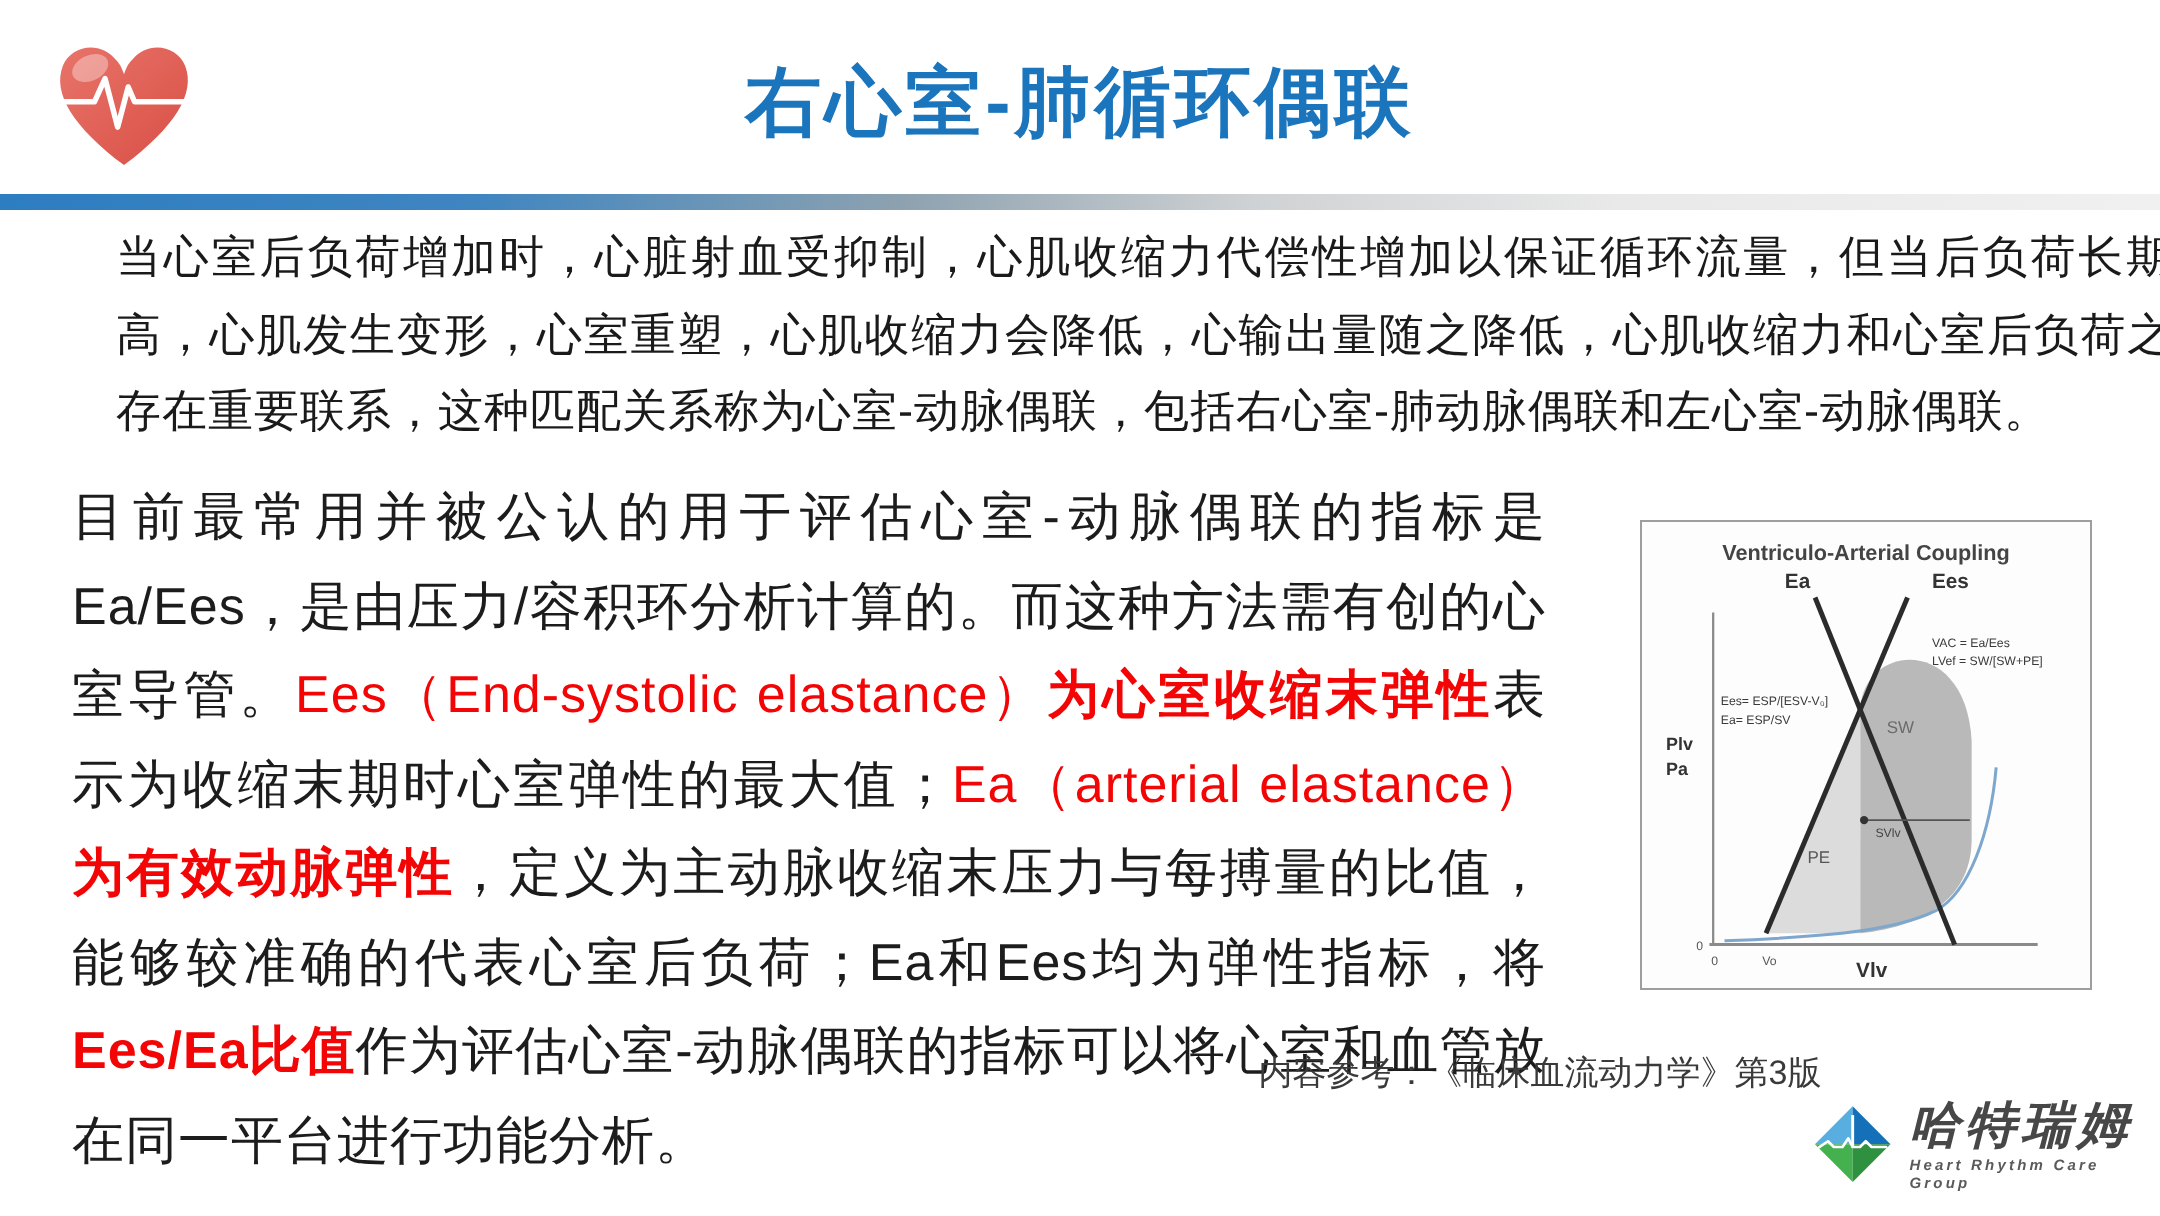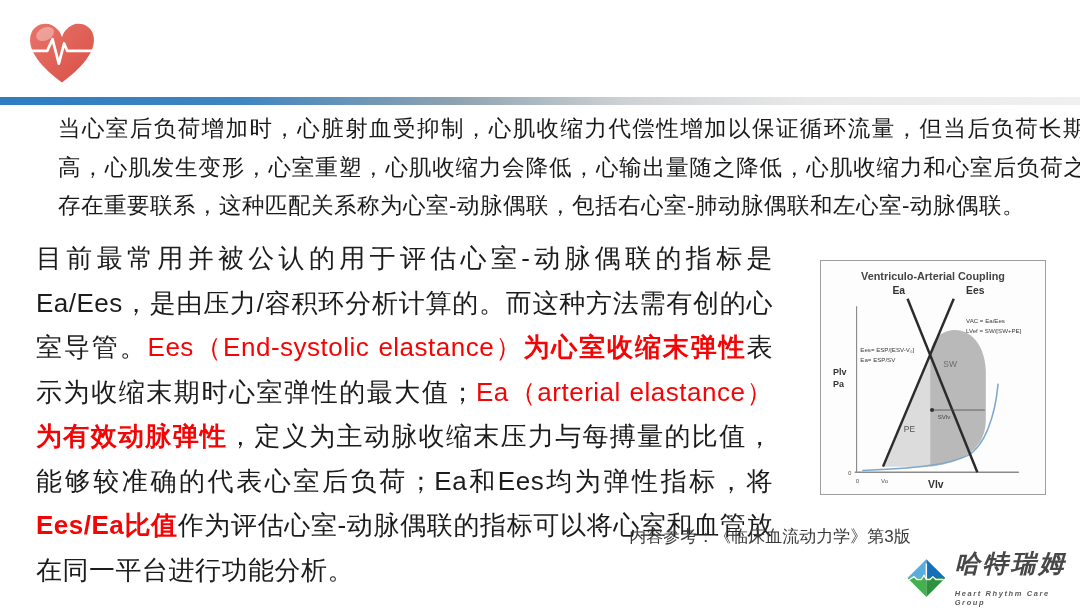--- a/index.html
+++ b/index.html
@@ -65,21 +65,21 @@
   .logo{
     position:absolute;left:906px;top:550px;
     display:flex;align-items:center;
   }
   .logo-mark{width:42px;height:44px;margin-right:8px;}
   .logo-text{display:flex;flex-direction:column;font-style:italic;}
   .logo-cn{
     font-size:25px;font-weight:bold;color:#474747;letter-spacing:3px;line-height:26px;
   }
   .logo-en{
-    font-size:7.5px;color:#5a5a5a;letter-spacing:1.6px;font-weight:bold;margin-top:13px;
+    font-size:7.5px;color:#5a5a5a;letter-spacing:1.6px;font-weight:bold;margin-top:2px;
   }
 </style>
 </head>
 <body>
 
 <div class="slide">
 
   <div class="heart-icon">
     <svg viewBox="0 0 72 72" xmlns="http://www.w3.org/2000/svg">
       <defs>
@@ -87,20 +87,21 @@
           <stop offset="0" stop-color="#e8746a"></stop>
           <stop offset="1" stop-color="#d94f45"></stop>
         </linearGradient>
       </defs>
       <path d="M36 64 C12 46 2 30 7 17 C11 7 25 5 32 14 C34 16 35 18 36 21 C37 18 38 16 40 14 C47 5 61 7 65 17 C70 30 60 46 36 64 Z" fill="url(#heartGrad)"></path>
       <ellipse cx="20" cy="18" rx="9" ry="6" fill="#ffffff" opacity="0.35" transform="rotate(-25 20 18)"></ellipse>
       <polyline points="3,34 22,34 27,23 33,46 38,27 41,34 69,34" fill="none" stroke="#ffffff" stroke-width="2.6" stroke-linejoin="round" stroke-linecap="round"></polyline>
     </svg>
   </div>
 
+  <div class="page-title">右心室-肺循环偶联</div>
 
   <div class="divider"></div>
 
   <div class="intro">当心室后负荷增加时，心脏射血受抑制，心肌收缩力代偿性增加以保证循环流量，但当后负荷长期增高，心肌发生变形，心室重塑，心肌收缩力会降低，心输出量随之降低，心肌收缩力和心室后负荷之间存在重要联系，这种匹配关系称为心室-动脉偶联，包括右心室-肺动脉偶联和左心室-动脉偶联。</div>
 
   <div class="main-text"><span>目前最常用并被公认的用于评估心室-动脉偶联的指标是Ea/Ees，是由压力/容积环分析计算的。而这种方法需有创的心室导管。</span><span class="red">Ees（End-systolic elastance）</span><span class="red bold">为心室收缩末弹性</span><span>表示为收缩末期时心室弹性的最大值；</span><span class="red">Ea（arterial elastance）</span><span class="red bold">为有效动脉弹性</span><span>，定义为主动脉收缩末压力与每搏量的比值，能够较准确的代表心室后负荷；Ea和Ees均为弹性指标，将</span><span class="red bold">Ees/Ea比值</span><span>作为评估心室-动脉偶联的指标可以将心室和血管放在同一平台进行功能分析。</span></div>
 
   <div class="diagram">
     <svg viewBox="0 0 226 247" xmlns="http://www.w3.org/2000/svg">
 

